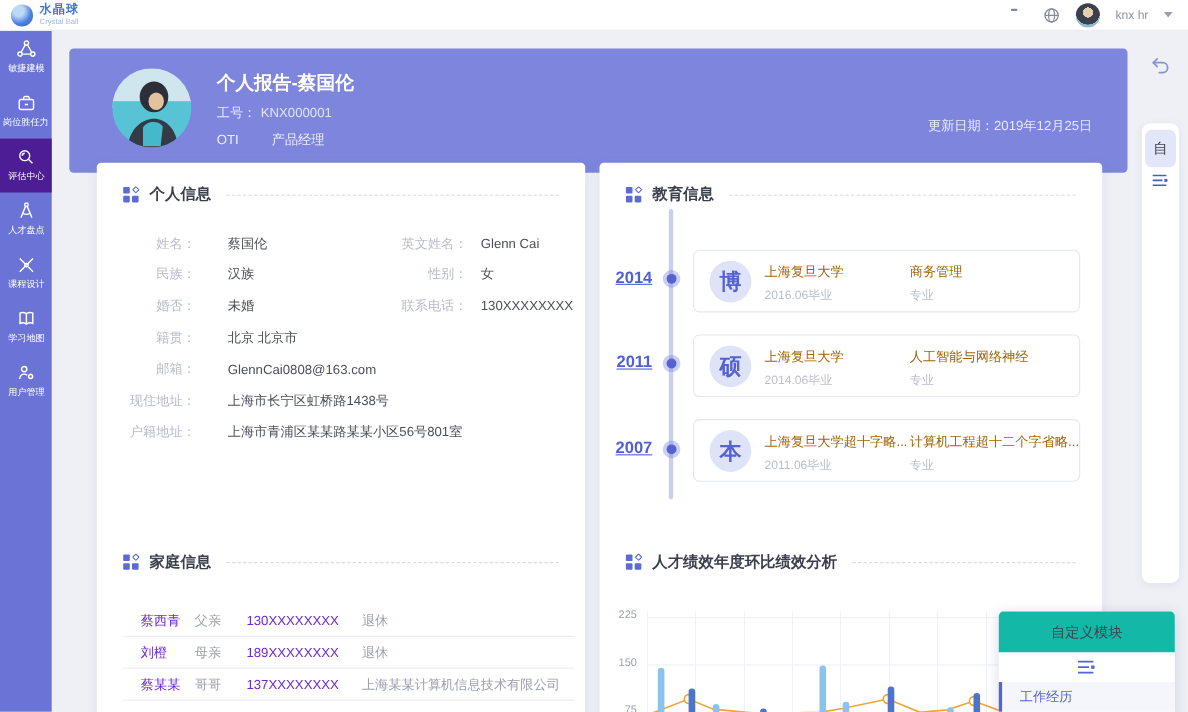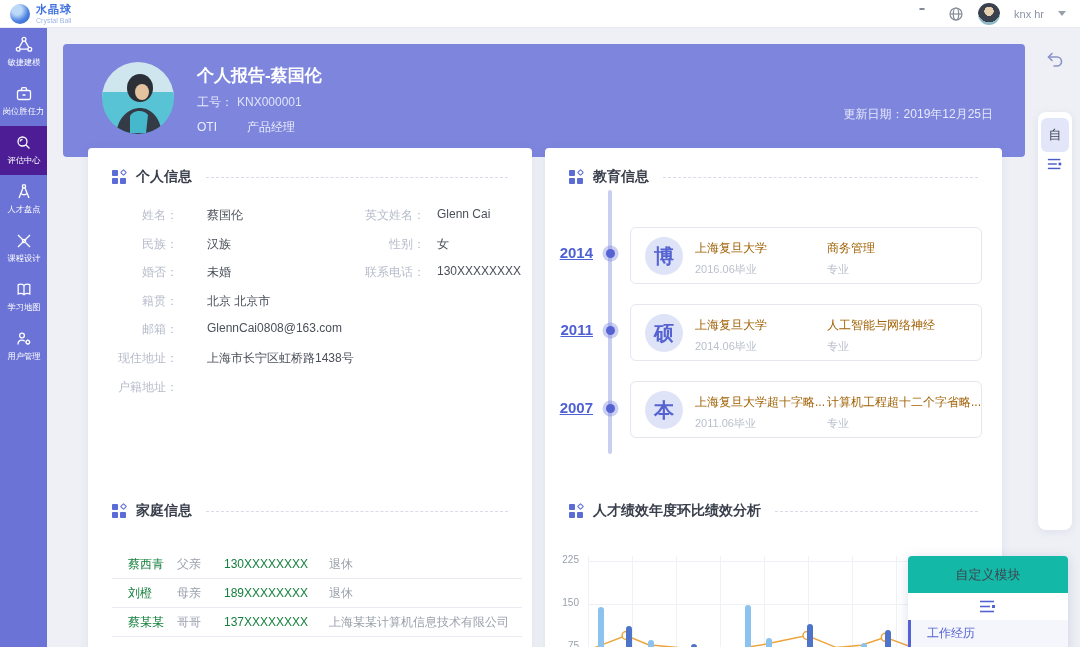--- a/index.html
+++ b/index.html
@@ -52,36 +52,36 @@
   .sec-head { position:absolute; left:24px; right:24px; height:24px; display:flex; align-items:center; }
   .sec-head h2 { font-size:14px; font-weight:bold; color:#3a3f4c; margin-left:9px; white-space:nowrap; }
   .sec-dash { flex:1; border-top:1px dashed #d8dbe8; margin-left:14px; }
   .sq-icon { position:relative; width:15px; height:15px; flex:none; }
   .sq-icon i { position:absolute; width:6px; height:6px; background:#5b6bd5; border-radius:1px; }
   .sq-icon i.bl { left:0; top:8px; } .sq-icon i.br { left:8px; top:8px; } .sq-icon i.tl { left:0; top:0; }
   .sq-icon i.tr { left:9px; top:0; width:5px; height:5px; background:transparent;
     border:1.4px solid #5b6bd5; transform:rotate(45deg); border-radius:1px; }
   
   .info-rows { position:absolute; left:24px; top:59px; right:16px; }
-  .info-row { display:flex; align-items:flex-start; height:28.6px; font-size:12px; }
+  .info-row { display:flex; align-items:center; height:28.6px; font-size:12px; }
   .fl1 { width:66px; text-align:right; color:#b6bcca; flex:none; }
   .fv1 { margin-left:29px; width:130px; color:#4a4f59; flex:none; }
   .fv1.wide { width:auto; white-space:nowrap; }
   .fl2 { width:88px; text-align:right; color:#b6bcca; flex:none; }
   .fv2 { margin-left:12px; color:#4a4f59; white-space:nowrap; }
   
   .fam-head { top:351px; }
   .fam-table { position:absolute; left:24px; top:402px; width:410px; font-size:12px; }
   .ft-row { display:flex; align-items:center; height:29px; border-bottom:1px solid #e9ebf2; background:#fff; }
   .ft-row.header { background:#e9ecf9; color:#4a5bc8; font-weight:bold; height:28px; border-bottom:none; }
   .ftc1 { width:65px; padding-left:16px; flex:none; }
   .ftc2 { width:47px; flex:none; }
   .ftc3 { width:105px; flex:none; }
   .ftc4 { flex:1; white-space:nowrap; overflow:hidden; }
-  .ft-row .ftc1, .ft-row .ftc3 { color:#15803d; }
+  .ft-row .ftc1, .ft-row .ftc3 { color:#6d28d9; }
   .ft-row .ftc2, .ft-row .ftc4 { color:#9aa0ab; }
   .ft-row.header .ftc1, .ft-row.header .ftc2, .ft-row.header .ftc3, .ft-row.header .ftc4 { color:#4a5bc8; }
   
   .tl-line { position:absolute; left:63px; top:42px; width:4px; height:264px; background:#c9cff0; border-radius:2px; }
   .tl-year { position:absolute; left:8px; width:40px; text-align:right; font-size:15px; font-weight:bold; color:#4f5fd4;text-decoration:underline; }
   .tl-dot { position:absolute; left:60.5px; width:9px; height:9px; border-radius:50%; background:#5462d2;
     box-shadow:0 0 0 3.5px rgba(125,135,222,.40); }
   .edu-card { position:absolute; left:85px; width:352px; height:57px; border:1px solid #e4e7f0;
     border-radius:6px; background:#fff; cursor:pointer; }
   .edu-badge { position:absolute; left:14px; top:9px; width:38px; height:38px; border-radius:50%;
@@ -293,20 +293,21 @@
       <div class="info-row">
         <span class="fl1">邮箱：</span>
         <span class="fv1 wide">GlennCai0808@163.com</span>
       </div>
       <div class="info-row">
         <span class="fl1">现住地址：</span>
         <span class="fv1 wide">上海市长宁区虹桥路1438号</span>
       </div>
       <div class="info-row">
         <span class="fl1">户籍地址：</span>
+        <span class="fv1 wide">上海市青浦区某某路某某小区56号801室</span>
       </div>
     </div>
 
     <div class="sec-head fam-head">
       <span class="sq-icon">
           <i class="tl"></i>
           <i class="tr"></i>
           <i class="bl"></i>
           <i class="br"></i>
         </span>

